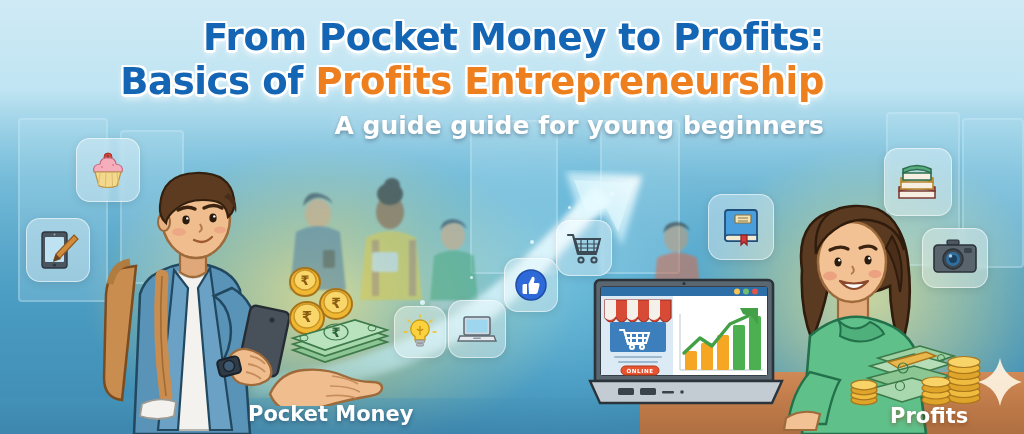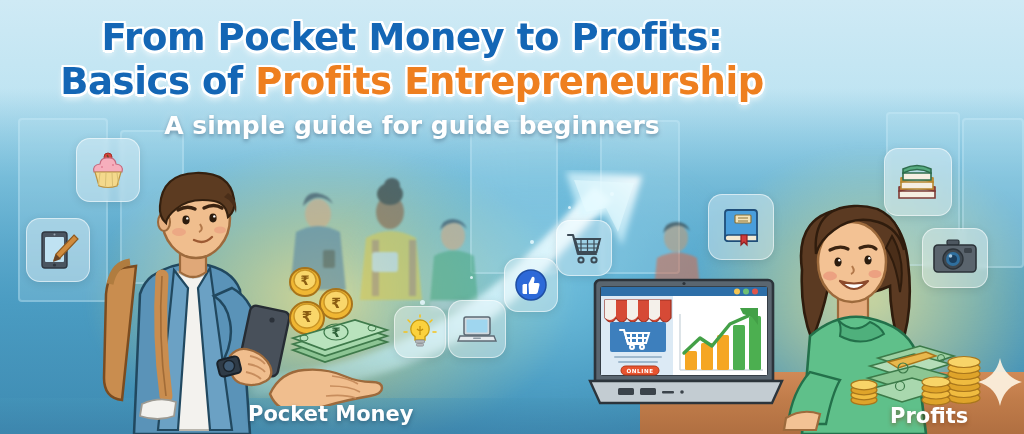--- a/index.html
+++ b/index.html
@@ -56,21 +56,21 @@
     position:absolute;border-radius:14px;
     background:rgba(255,255,255,.34);
     border:1px solid rgba(255,255,255,.55);
     box-shadow:0 2px 8px rgba(0,0,0,.10);
     display:flex;align-items:center;justify-content:center;
     backdrop-filter:blur(2px);
   }
   .tile svg{display:block;}
 
   
-  .titlewrap{position:absolute;left:0;top:18px;width:824px;text-align:center;z-index:40;}
+  .titlewrap{position:absolute;left:0;top:18px;width:824px;text-align:right;z-index:40;}
   .t-line{
     font-weight:bold;letter-spacing:-.4px;line-height:1.08;
     font-family:"DejaVu Sans",sans-serif;
   }
   .t1{font-size:37px;color:#1466b5;
       text-shadow:
         -2px -2px 0 #fff, 2px -2px 0 #fff, -2px 2px 0 #fff, 2px 2px 0 #fff,
         0 -2.5px 0 #fff, 0 2.5px 0 #fff, -2.5px 0 0 #fff, 2.5px 0 0 #fff,
         0 4px 7px rgba(255,255,255,.9);}
   .t2{font-size:37px;margin-top:4px;}
@@ -492,19 +492,19 @@
     </g>
   </svg>
 
   <svg class="shine" style="left:978px;top:358px;width:44px;height:48px;" viewBox="0 0 44 48">
     <path d="M22 0 q4 19 22 24 q-18 5 -22 24 q-4 -19 -22 -24 q18 -5 22 -24z" fill="#fdf3e2" opacity=".92"></path>
   </svg>
 
   <div class="titlewrap">
     <div class="t-line t1">From Pocket Money to Profits:</div>
     <div class="t-line t2"><span class="blue">Basics of </span><span class="orange">Profits Entrepreneurship</span></div>
-    <div class="subtitle">A simple guide for guide beginners</div>
+    <div class="subtitle">A guide guide for young beginners</div>
   </div>
 
   <div class="caption cap-profit">Profits</div>
   <div class="caption cap-pocket">Pocket Money</div>
 
 </div>
 
 </body></html>

